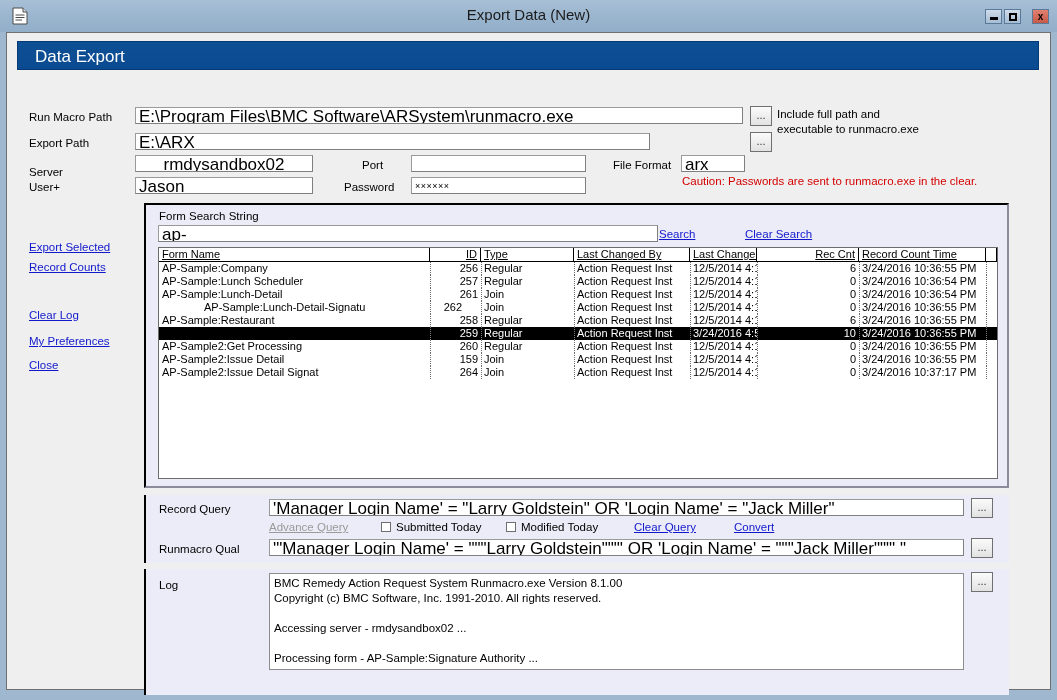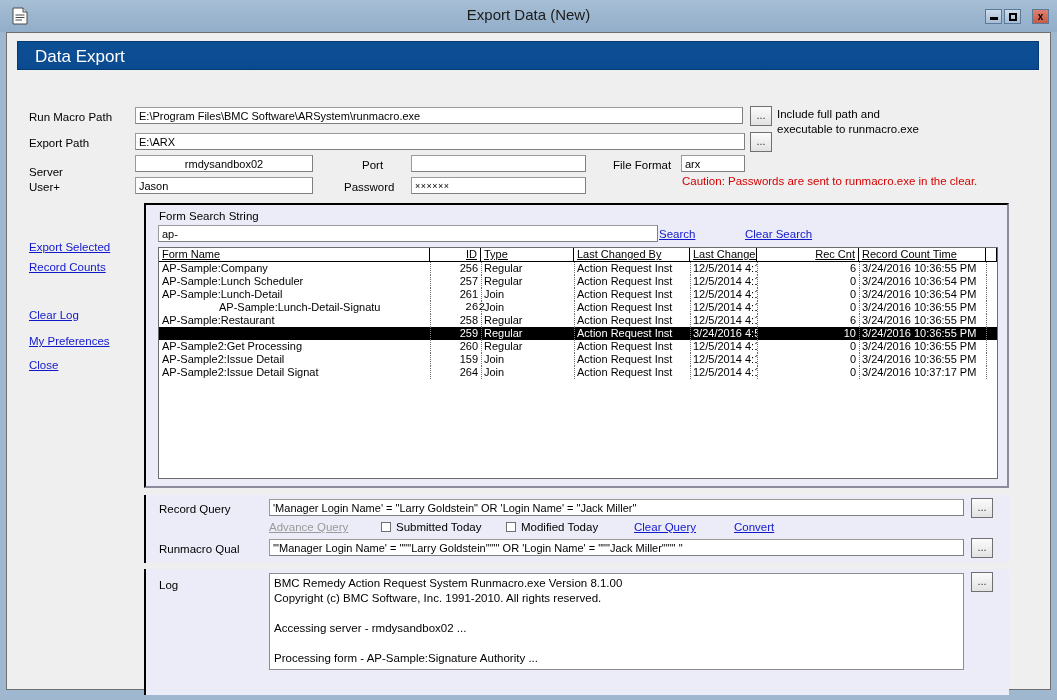--- a/index.html
+++ b/index.html
@@ -66,21 +66,21 @@
   }
 
   
   .lbl{position:absolute;font-size:11.5px;color:#000;white-space:nowrap;}
   .tfield{
     position:absolute;box-sizing:border-box;
     border:1px solid #7f7f7f;
     border-top-color:#9a9a9a;border-left-color:#9a9a9a;
     background:#ffffff;
     font-family:"Liberation Sans",sans-serif;
-    font-size:11px;color:#000;
+    font-size:17px;color:#000;
     padding:1px 3px;
     line-height:15px;
     height:17px;
     overflow:hidden;white-space:nowrap;
   }
   .dotbtn{
     position:absolute;box-sizing:border-box;
     width:22px;height:20px;
     border:1px solid #707070;
     background:linear-gradient(to bottom,#fbfbfb,#e2e2e2);
@@ -218,21 +218,21 @@
 
   <div id="client">
 
     <div id="banner">Data Export</div>
 
     <div class="lbl" style="left:22px;top:78px;">Run Macro Path</div>
     <div class="tfield" style="left:128px;top:74px;width:608px;">E:\Program Files\BMC Software\ARSystem\runmacro.exe</div>
     <div class="dotbtn" style="left:743px;top:73px;">...</div>
 
     <div class="lbl" style="left:22px;top:104px;">Export Path</div>
-    <div class="tfield" style="left:128px;top:100px;width:610px;">E:\ARX</div>
+    <div class="tfield" style="left:128px;top:100px;width:515px;">E:\ARX</div>
     <div class="dotbtn" style="left:743px;top:99px;">...</div>
 
     <div class="lbl" style="left:22px;top:126px;margin-top:7px;">Server</div>
     <div class="tfield" style="left:128px;top:122px;width:178px;text-align:center;">rmdysandbox02</div>
 
     <div class="lbl" style="left:355px;top:126px;text-align:center;">Port</div>
     <div class="tfield" style="left:404px;top:122px;width:175px;"></div>
 
     <div class="lbl" style="left:22px;top:148px;">User+</div>
     <div class="tfield" style="left:128px;top:144px;width:178px;">Jason</div>
@@ -326,22 +326,22 @@
               <div class="cell" style="left: 827px; width: 11px;"></div>
             </div>
             <div class="row">
               <span class="vsep" style="left: 271px;"></span>
               <span class="vsep" style="left: 322px;"></span>
               <span class="vsep" style="left: 415px;"></span>
               <span class="vsep" style="left: 531px;"></span>
               <span class="vsep" style="left: 598px;"></span>
               <span class="vsep" style="left: 700px;"></span>
               <span class="vsep" style="left: 827px;"></span>
-              <div class="cell" style="left: 16px; width: 271px; padding-left: 44px;">AP-Sample:Lunch-Detail-Signatu</div>
-              <div class="cell r" style="left: 278px; width: 51px; font-family: Liberation Mono, monospace;">262</div>
+              <div class="cell" style="left: 1px; width: 271px; padding-left: 44px;">AP-Sample:Lunch-Detail-Signatu</div>
+              <div class="cell r" style="left: 255px; width: 51px;">262</div>
               <div class="cell" style="left: 322px; width: 93px;">Join</div>
               <div class="cell" style="left: 415px; width: 116px;">Action Request Inst</div>
               <div class="cell" style="left: 531px; width: 67px;">12/5/2014 4:14:52 PM</div>
               <div class="cell r" style="left: 598px; width: 102px;">0</div>
               <div class="cell" style="left: 700px; width: 127px;">3/24/2016 10:36:55 PM</div>
               <div class="cell" style="left: 827px; width: 11px;"></div>
             </div>
             <div class="row">
               <span class="vsep" style="left: 271px;"></span>
               <span class="vsep" style="left: 322px;"></span>

